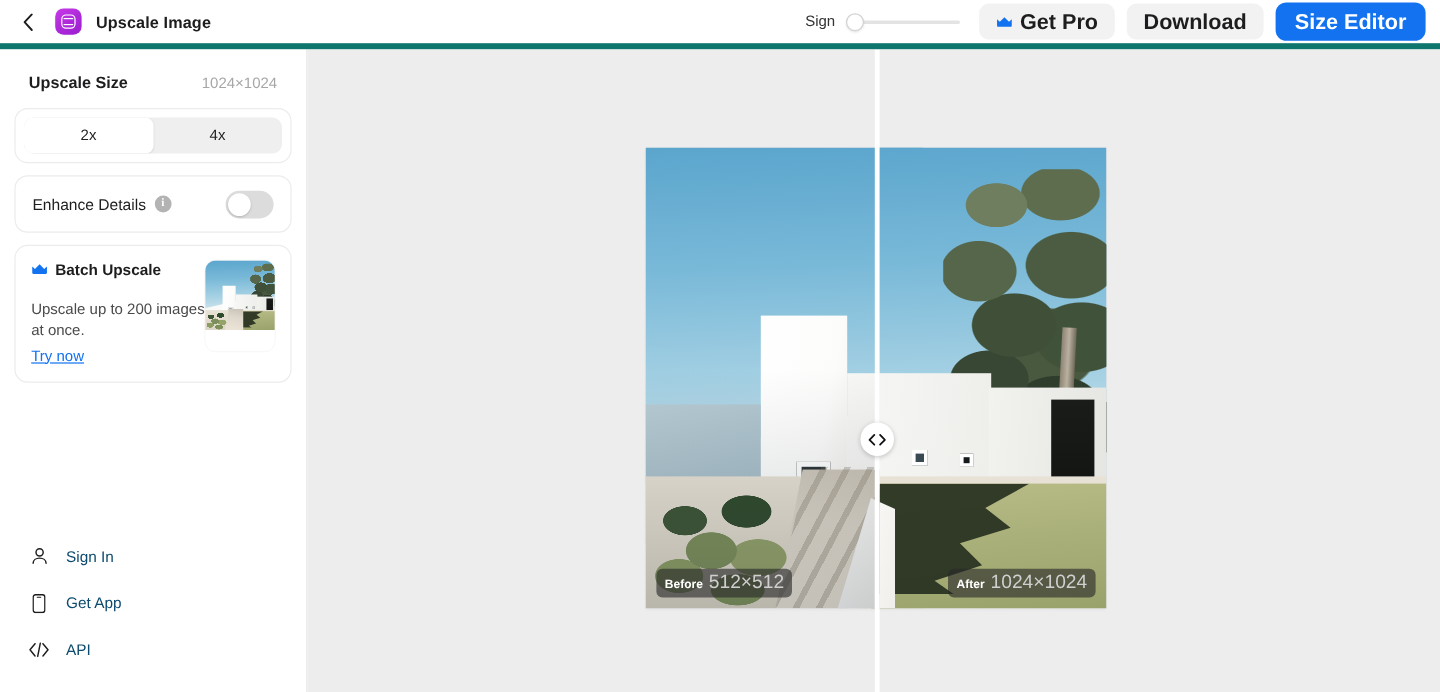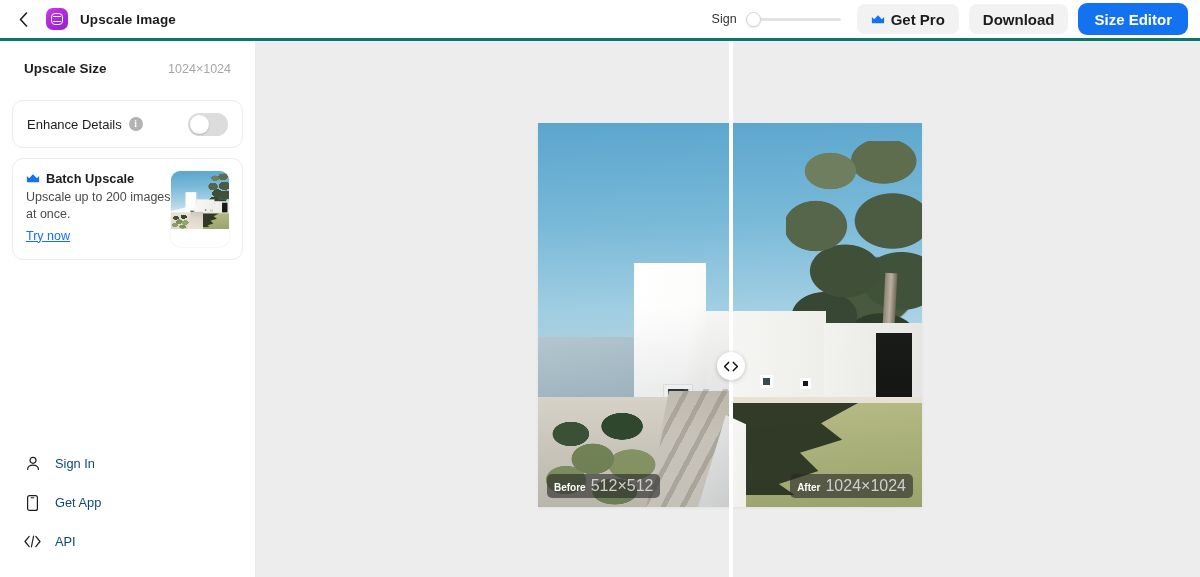--- a/index.html
+++ b/index.html
@@ -10,21 +10,21 @@
     font-family: "Liberation Sans", sans-serif;
     background: #ffffff;
     -webkit-font-smoothing: antialiased;
   }
   .app { position: relative; width: 1200px; height: 577px; display: flex; flex-direction: column; }
 
   
   .topbar {
     height: 41px; min-height: 41px;
     background: #ffffff;
-    border-bottom: 3px solid #0f766e;
+    border-bottom: 5px solid #0f766e;
     display: flex; align-items: center;
     padding: 0 12px 0 10px;
     position: relative; z-index: 40;
   }
   .back-btn {
     width: 26px; height: 26px;
     display: flex; align-items: center; justify-content: center;
     cursor: pointer; color: #1d1d1f; border-radius: 6px;
   }
   .app-icon {
@@ -56,21 +56,21 @@
   .zoom-label { font-size: 12.5px; color: #333; }
   .zoom-slider { position: relative; width: 95px; height: 16px; display: flex; align-items: center; cursor: pointer; }
   .zoom-track { position: absolute; left: 0; right: 0; height: 3px; background: #e3e3e3; border-radius: 2px; }
   .zoom-thumb {
     position: absolute; left: 0; width: 15px; height: 15px; border-radius: 50%;
     background: #ffffff; border: 1.2px solid #d3d3d3; box-shadow: 0 1px 2px rgba(0,0,0,.10);
   }
   .btn {
     height: 30px; border-radius: 8px; border: none;
     display: inline-flex; align-items: center; justify-content: center; gap: 6px;
-    font-family: inherit; font-size: 15px; font-weight: 600; cursor: pointer;
+    font-family: inherit; font-size: 18px; font-weight: 600; cursor: pointer;
     padding: 0 14px; white-space: nowrap;
   }
   .btn-grey { background: #f2f2f3; color: #1d1d1f; }
   .btn-blue { background: #1272f0; color: #ffffff; height: 32px; border-radius: 9px; padding: 0 16px; }
   .crown { width: 14px; height: 11px; flex: 0 0 auto; }
 
   
   .body { flex: 1; display: flex; min-height: 0; }
 
   
@@ -121,21 +121,21 @@
     position: absolute; top: 2px; left: 2px; width: 19px; height: 19px;
     border-radius: 50%; background: #ffffff; box-shadow: 0 1px 2px rgba(0,0,0,.18);
   }
 
   .batch-card {
     margin-top: 10px; padding: 12px 13px; display: flex; align-items: flex-start;
   }
   .batch-text { flex: 1; min-width: 0; }
   .batch-title-row { display: flex; align-items: center; gap: 6px; }
   .batch-title { font-size: 12.8px; font-weight: 600; color: #1d1d1f; }
-  .batch-desc { margin-top: 3px; font-size: 12.5px; color: #4a4a4a; line-height: 1.38; }
+  .batch-desc { margin-top: 18px; font-size: 12.5px; color: #4a4a4a; line-height: 1.38; }
   .batch-link {
     margin-top: 5px; display: inline-block; font-size: 12.5px; color: #1272f0;
     text-decoration: underline; cursor: pointer;
   }
   .batch-thumb {
     width: 58px; height: 76px; border-radius: 9px; overflow: hidden; flex: 0 0 auto;
     box-shadow: 0 0 0 .5px rgba(0,0,0,.06);
   }
 
   .sidebar-spacer { flex: 1; }
@@ -340,20 +340,26 @@
 
   <div class="body">
 
     <div class="sidebar">
 
       <div class="size-row">
         <div class="size-label">Upscale Size</div>
         <div class="size-value">1024×1024</div>
       </div>
 
+      <div class="card seg-card">
+        <div class="segmented">
+          <div class="seg active">2x</div>
+          <div class="seg">4x</div>
+        </div>
+      </div>
 
       <div class="card enhance-card">
         <div class="enhance-left">
           <div class="enhance-label">Enhance Details</div>
           <div class="info-icon">i</div>
         </div>
         <div class="toggle">
           <div class="knob"></div>
         </div>
       </div>

